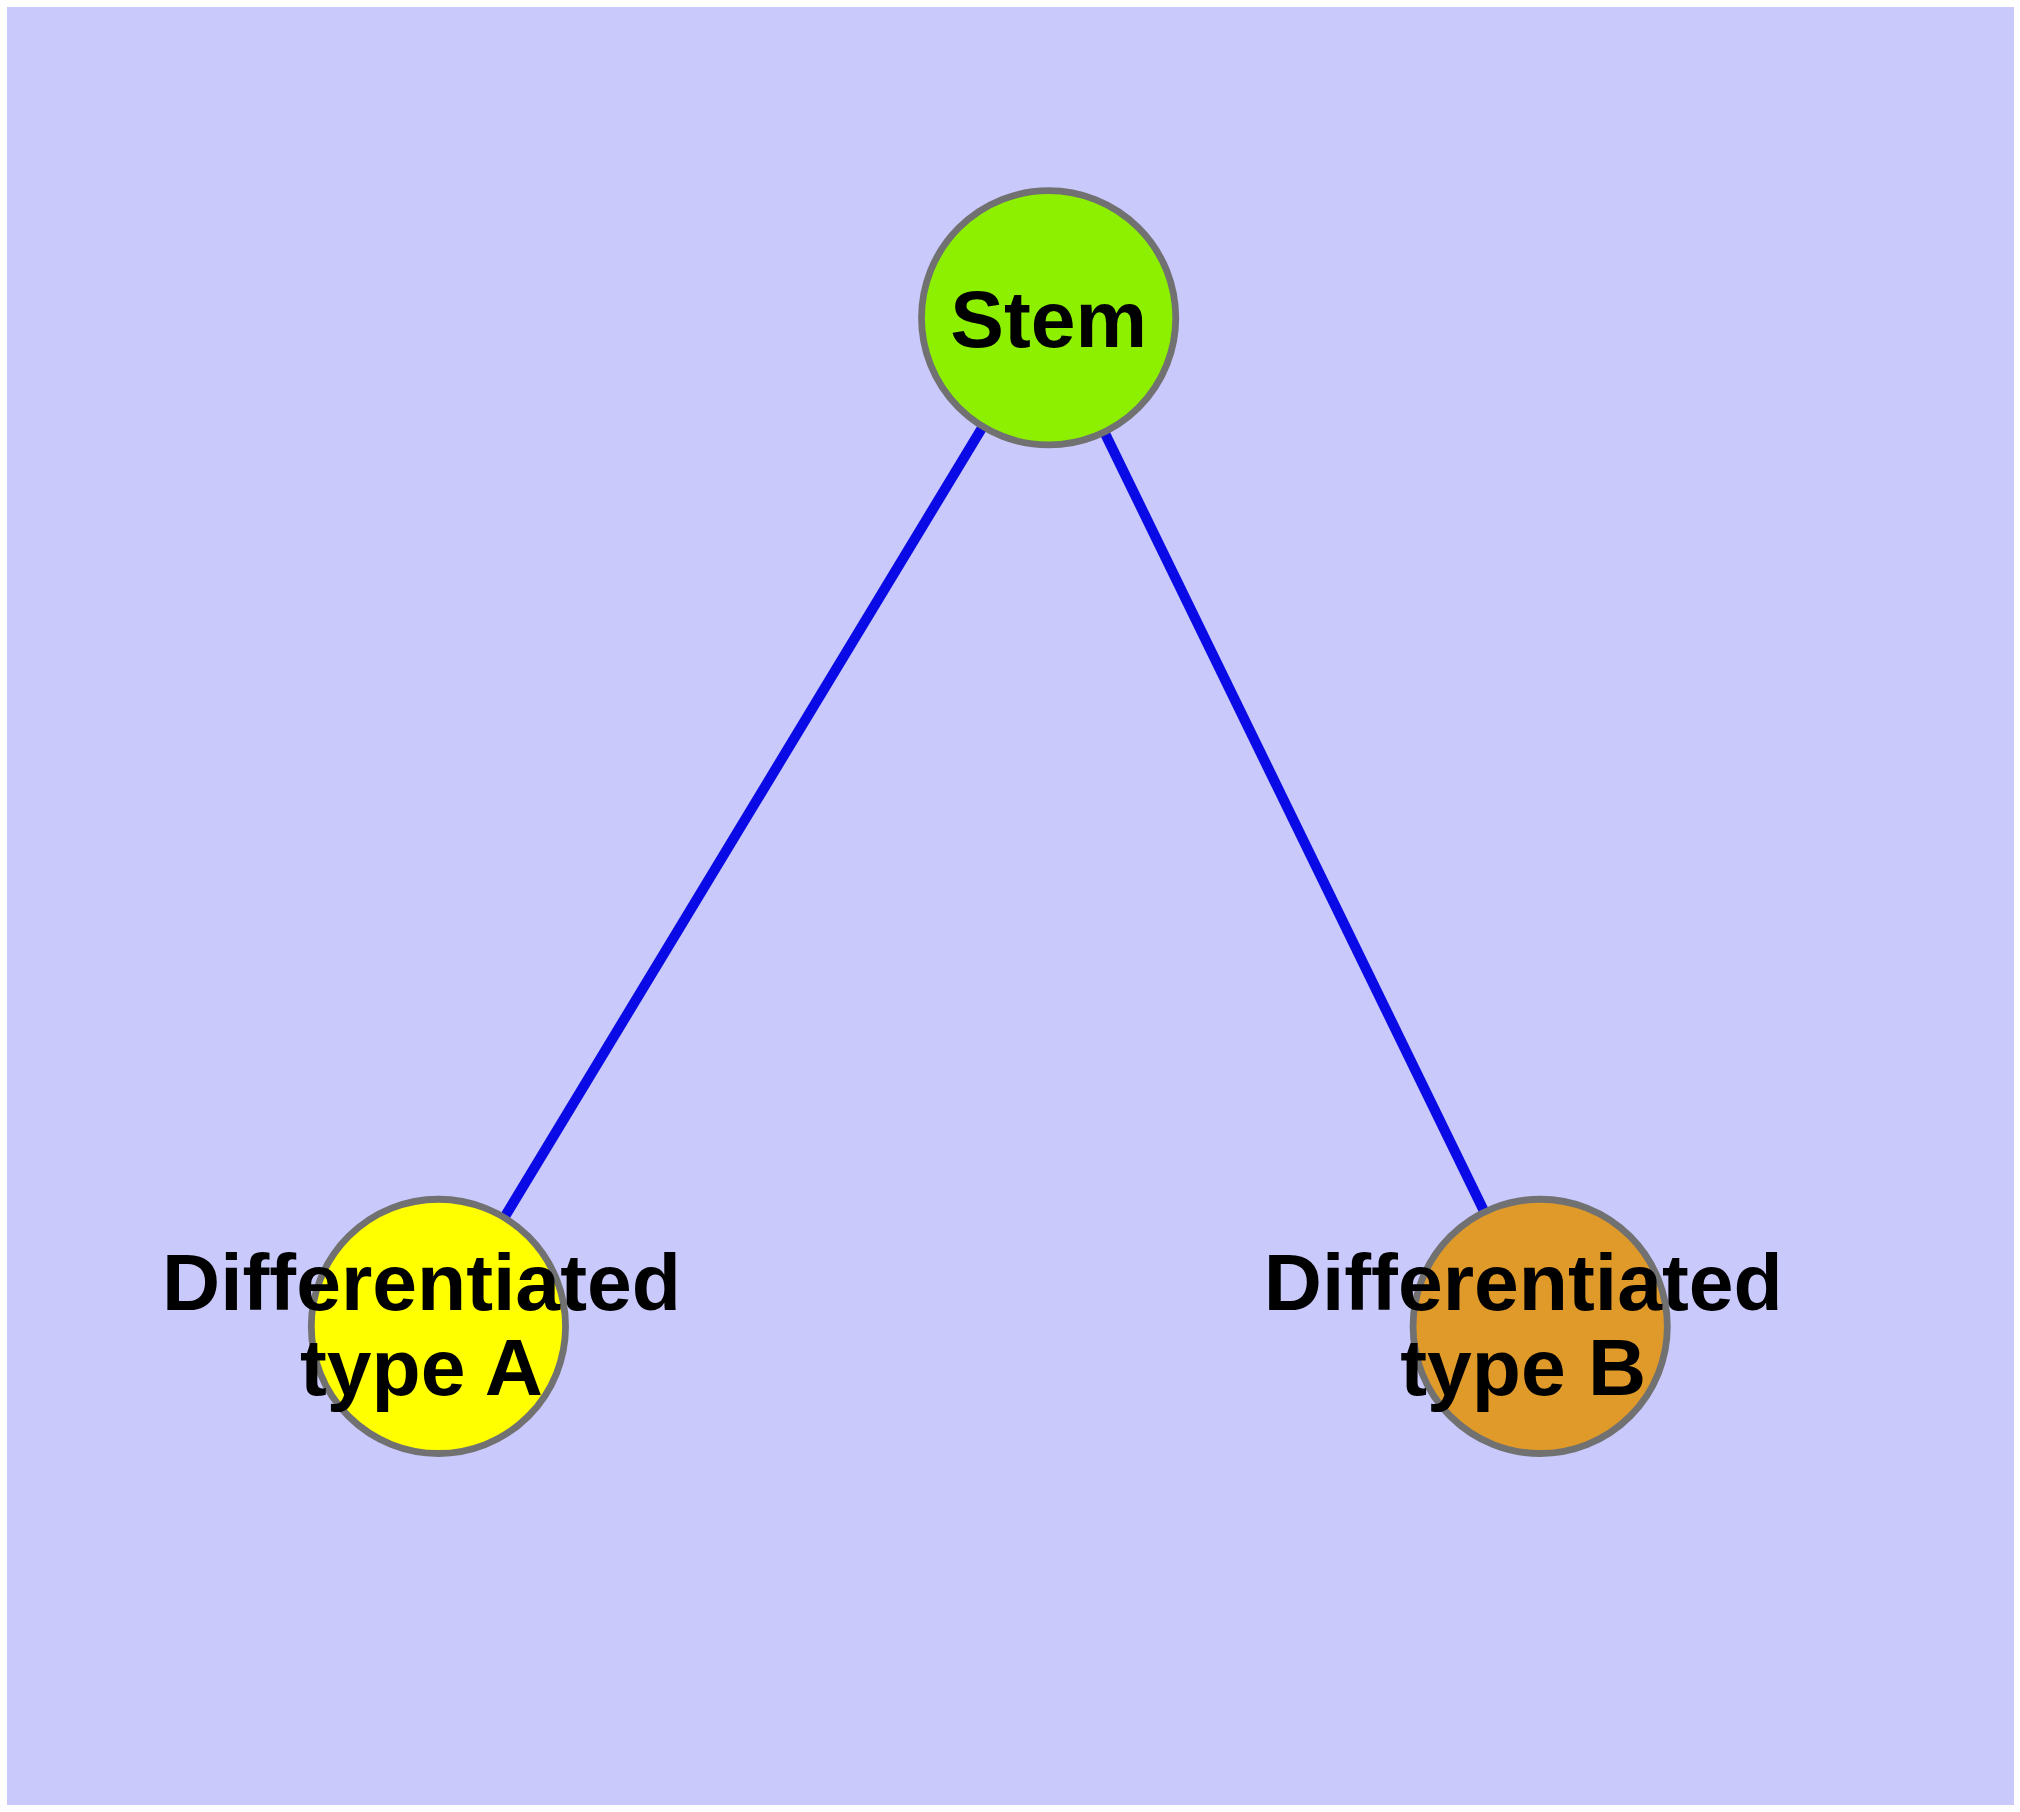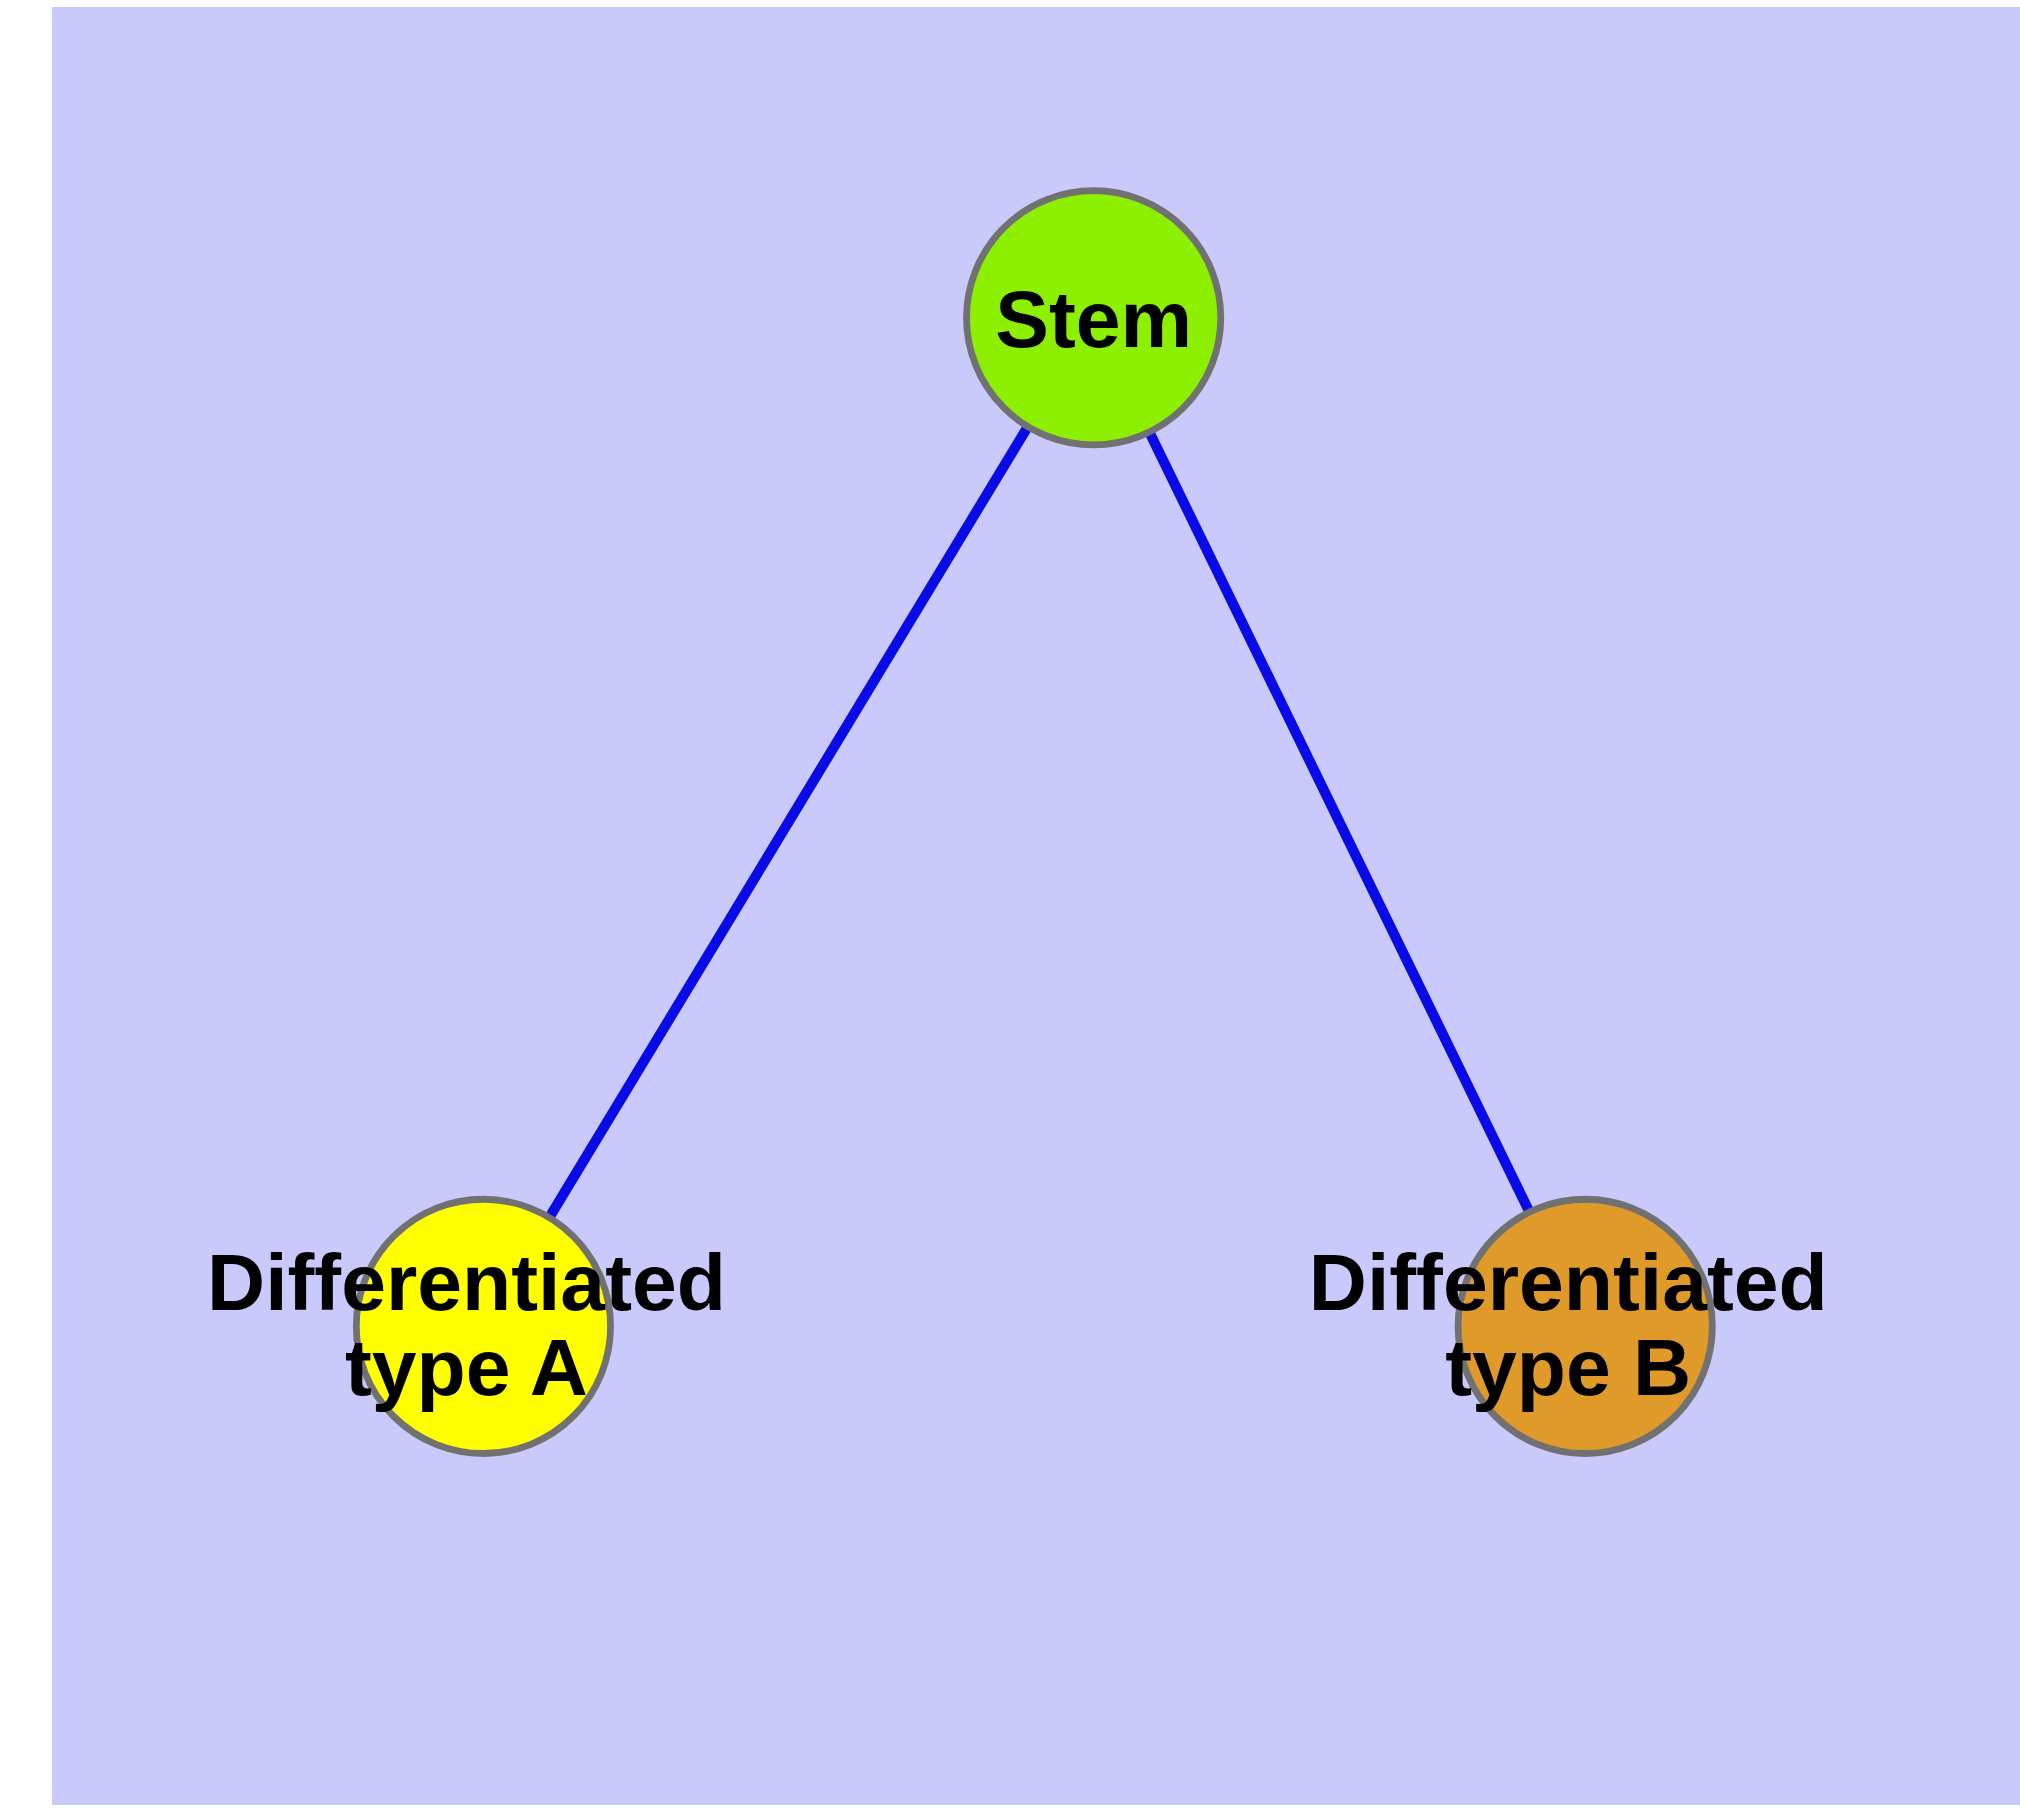--- a/index.html
+++ b/index.html
@@ -13,21 +13,20 @@
     overflow: hidden;
     font-family: "Liberation Sans", sans-serif;
   }
   #canvas {
     position: absolute;
     left: 0;
     top: 0;
     width: 1753px;
     height: 1812px;
     background: #ffffff;
-    margin-left: 45px;
   }
   #graph-panel {
     position: absolute;
     left: 6.8px;
     top: 6.8px;
     width: 2007px;
     height: 1798px;
     background: #c9c9fb;
   }
   #graph-svg {

